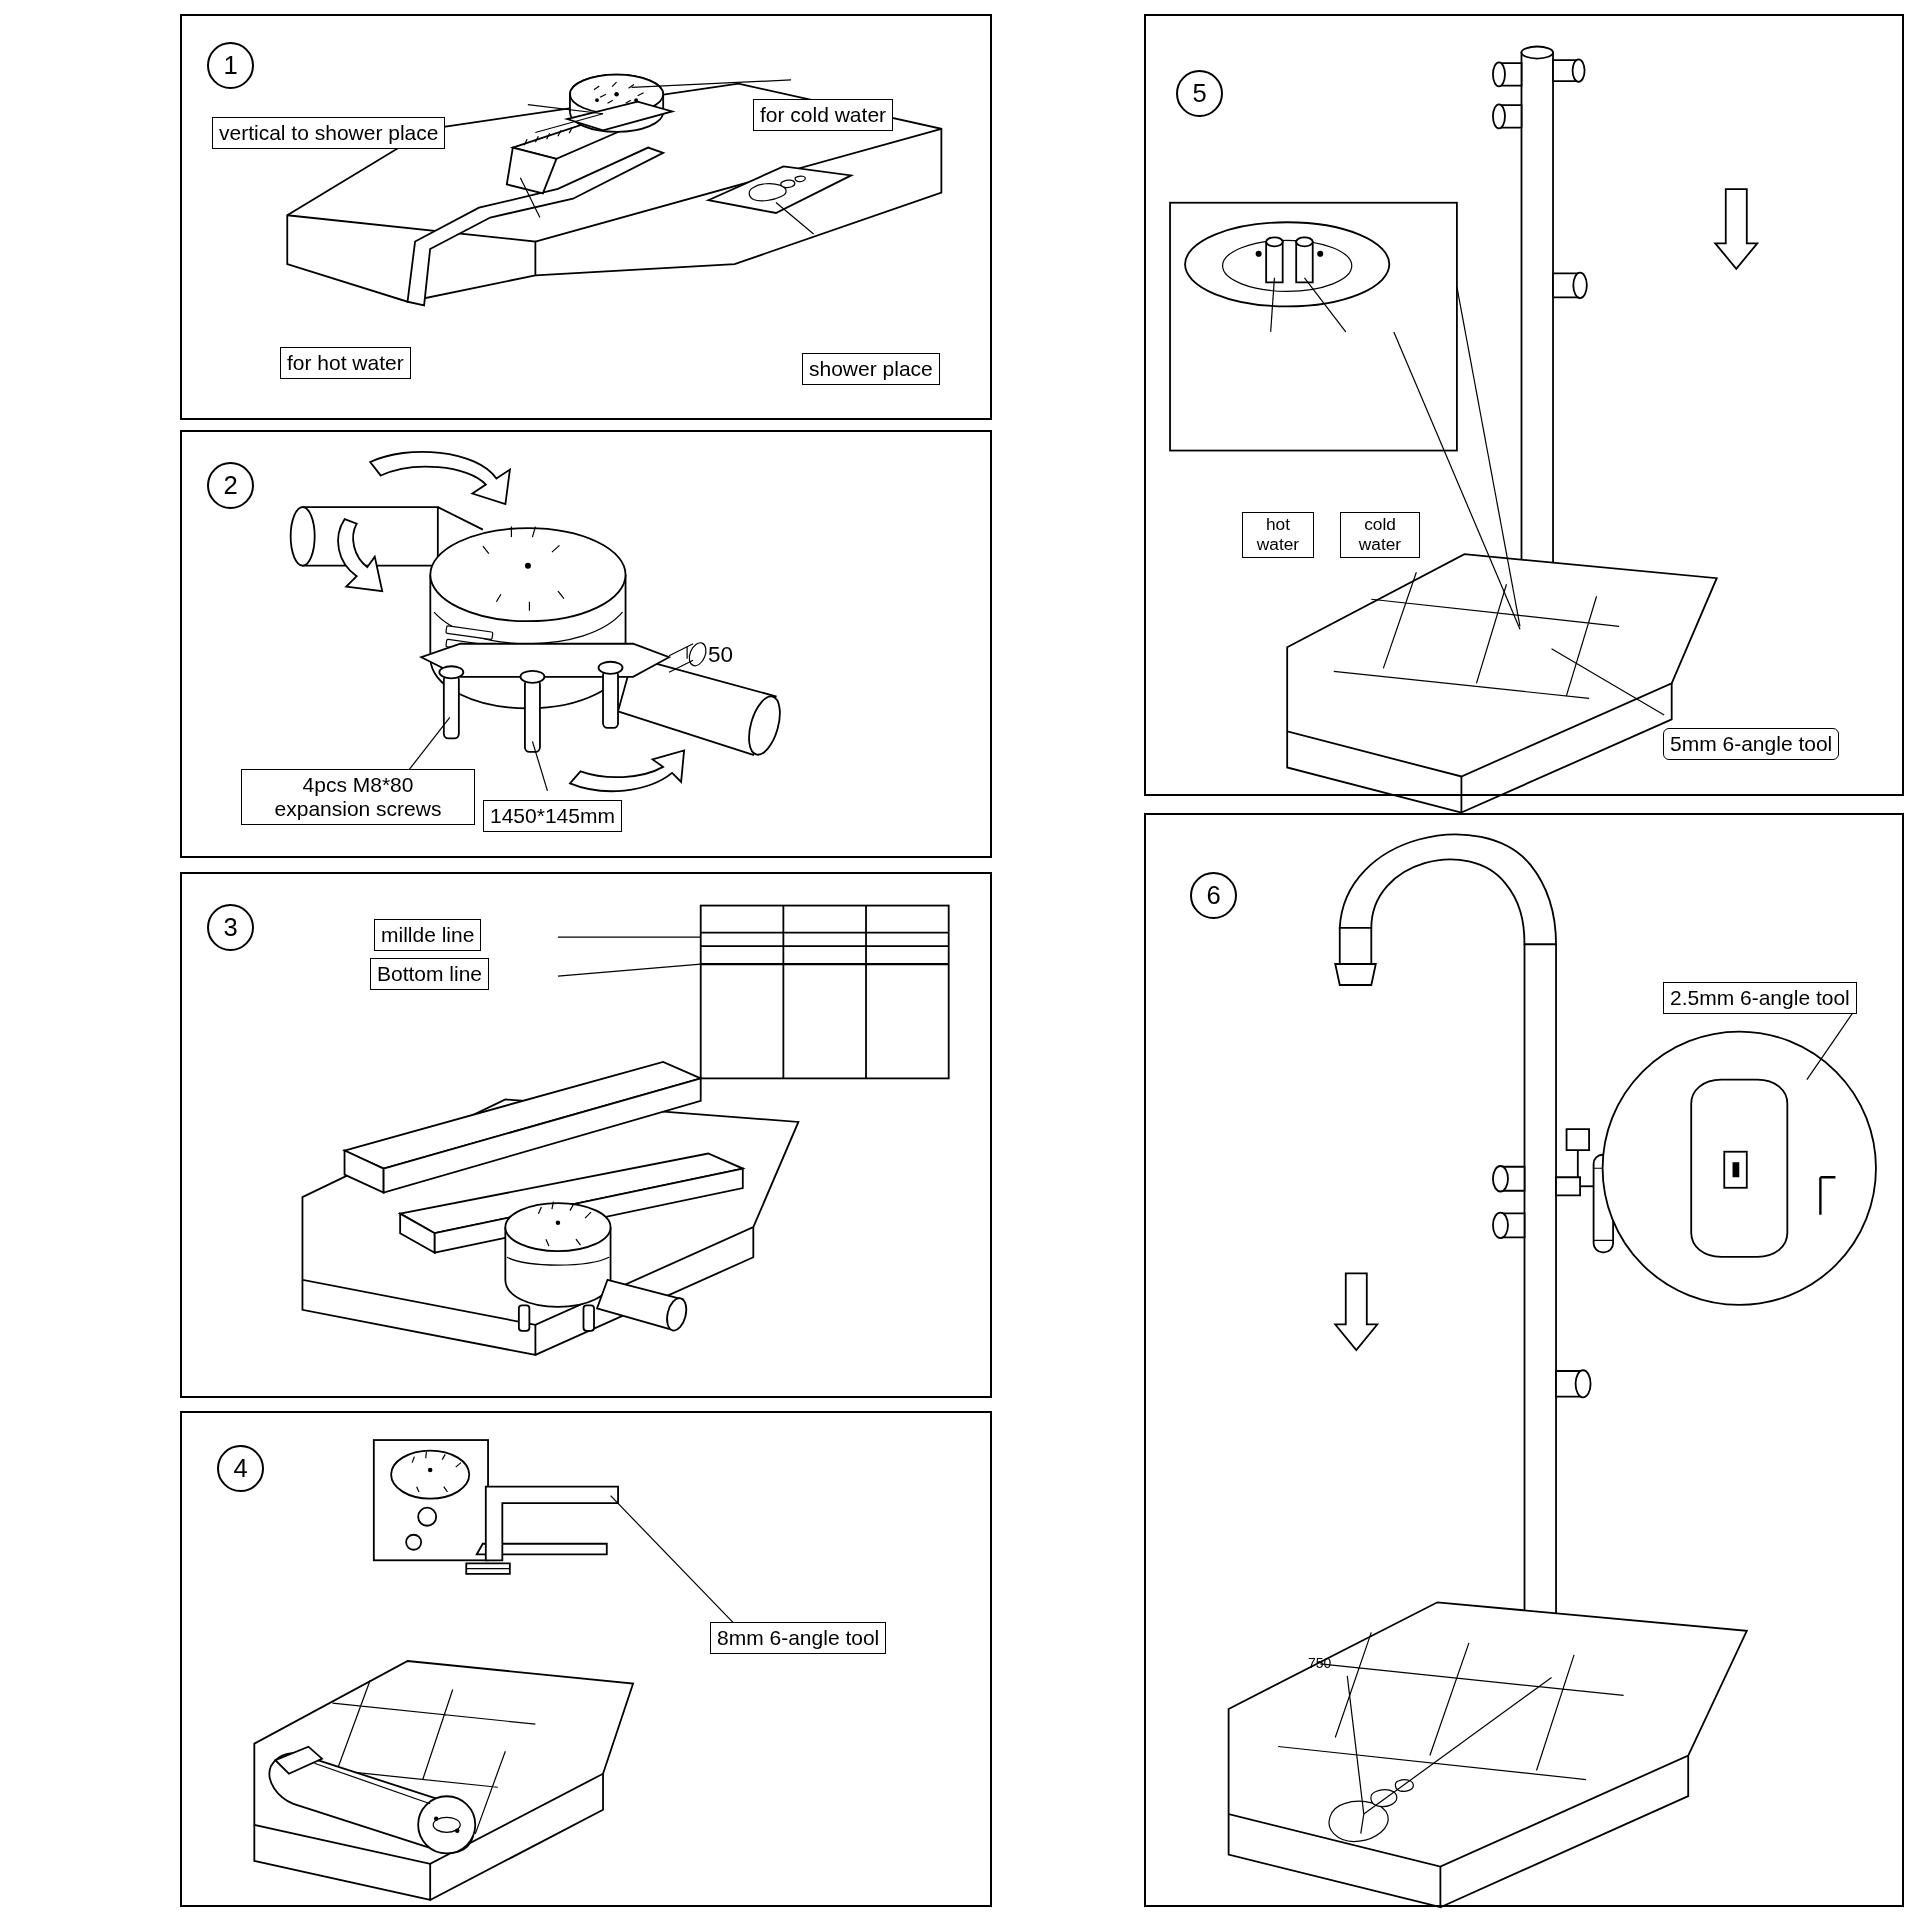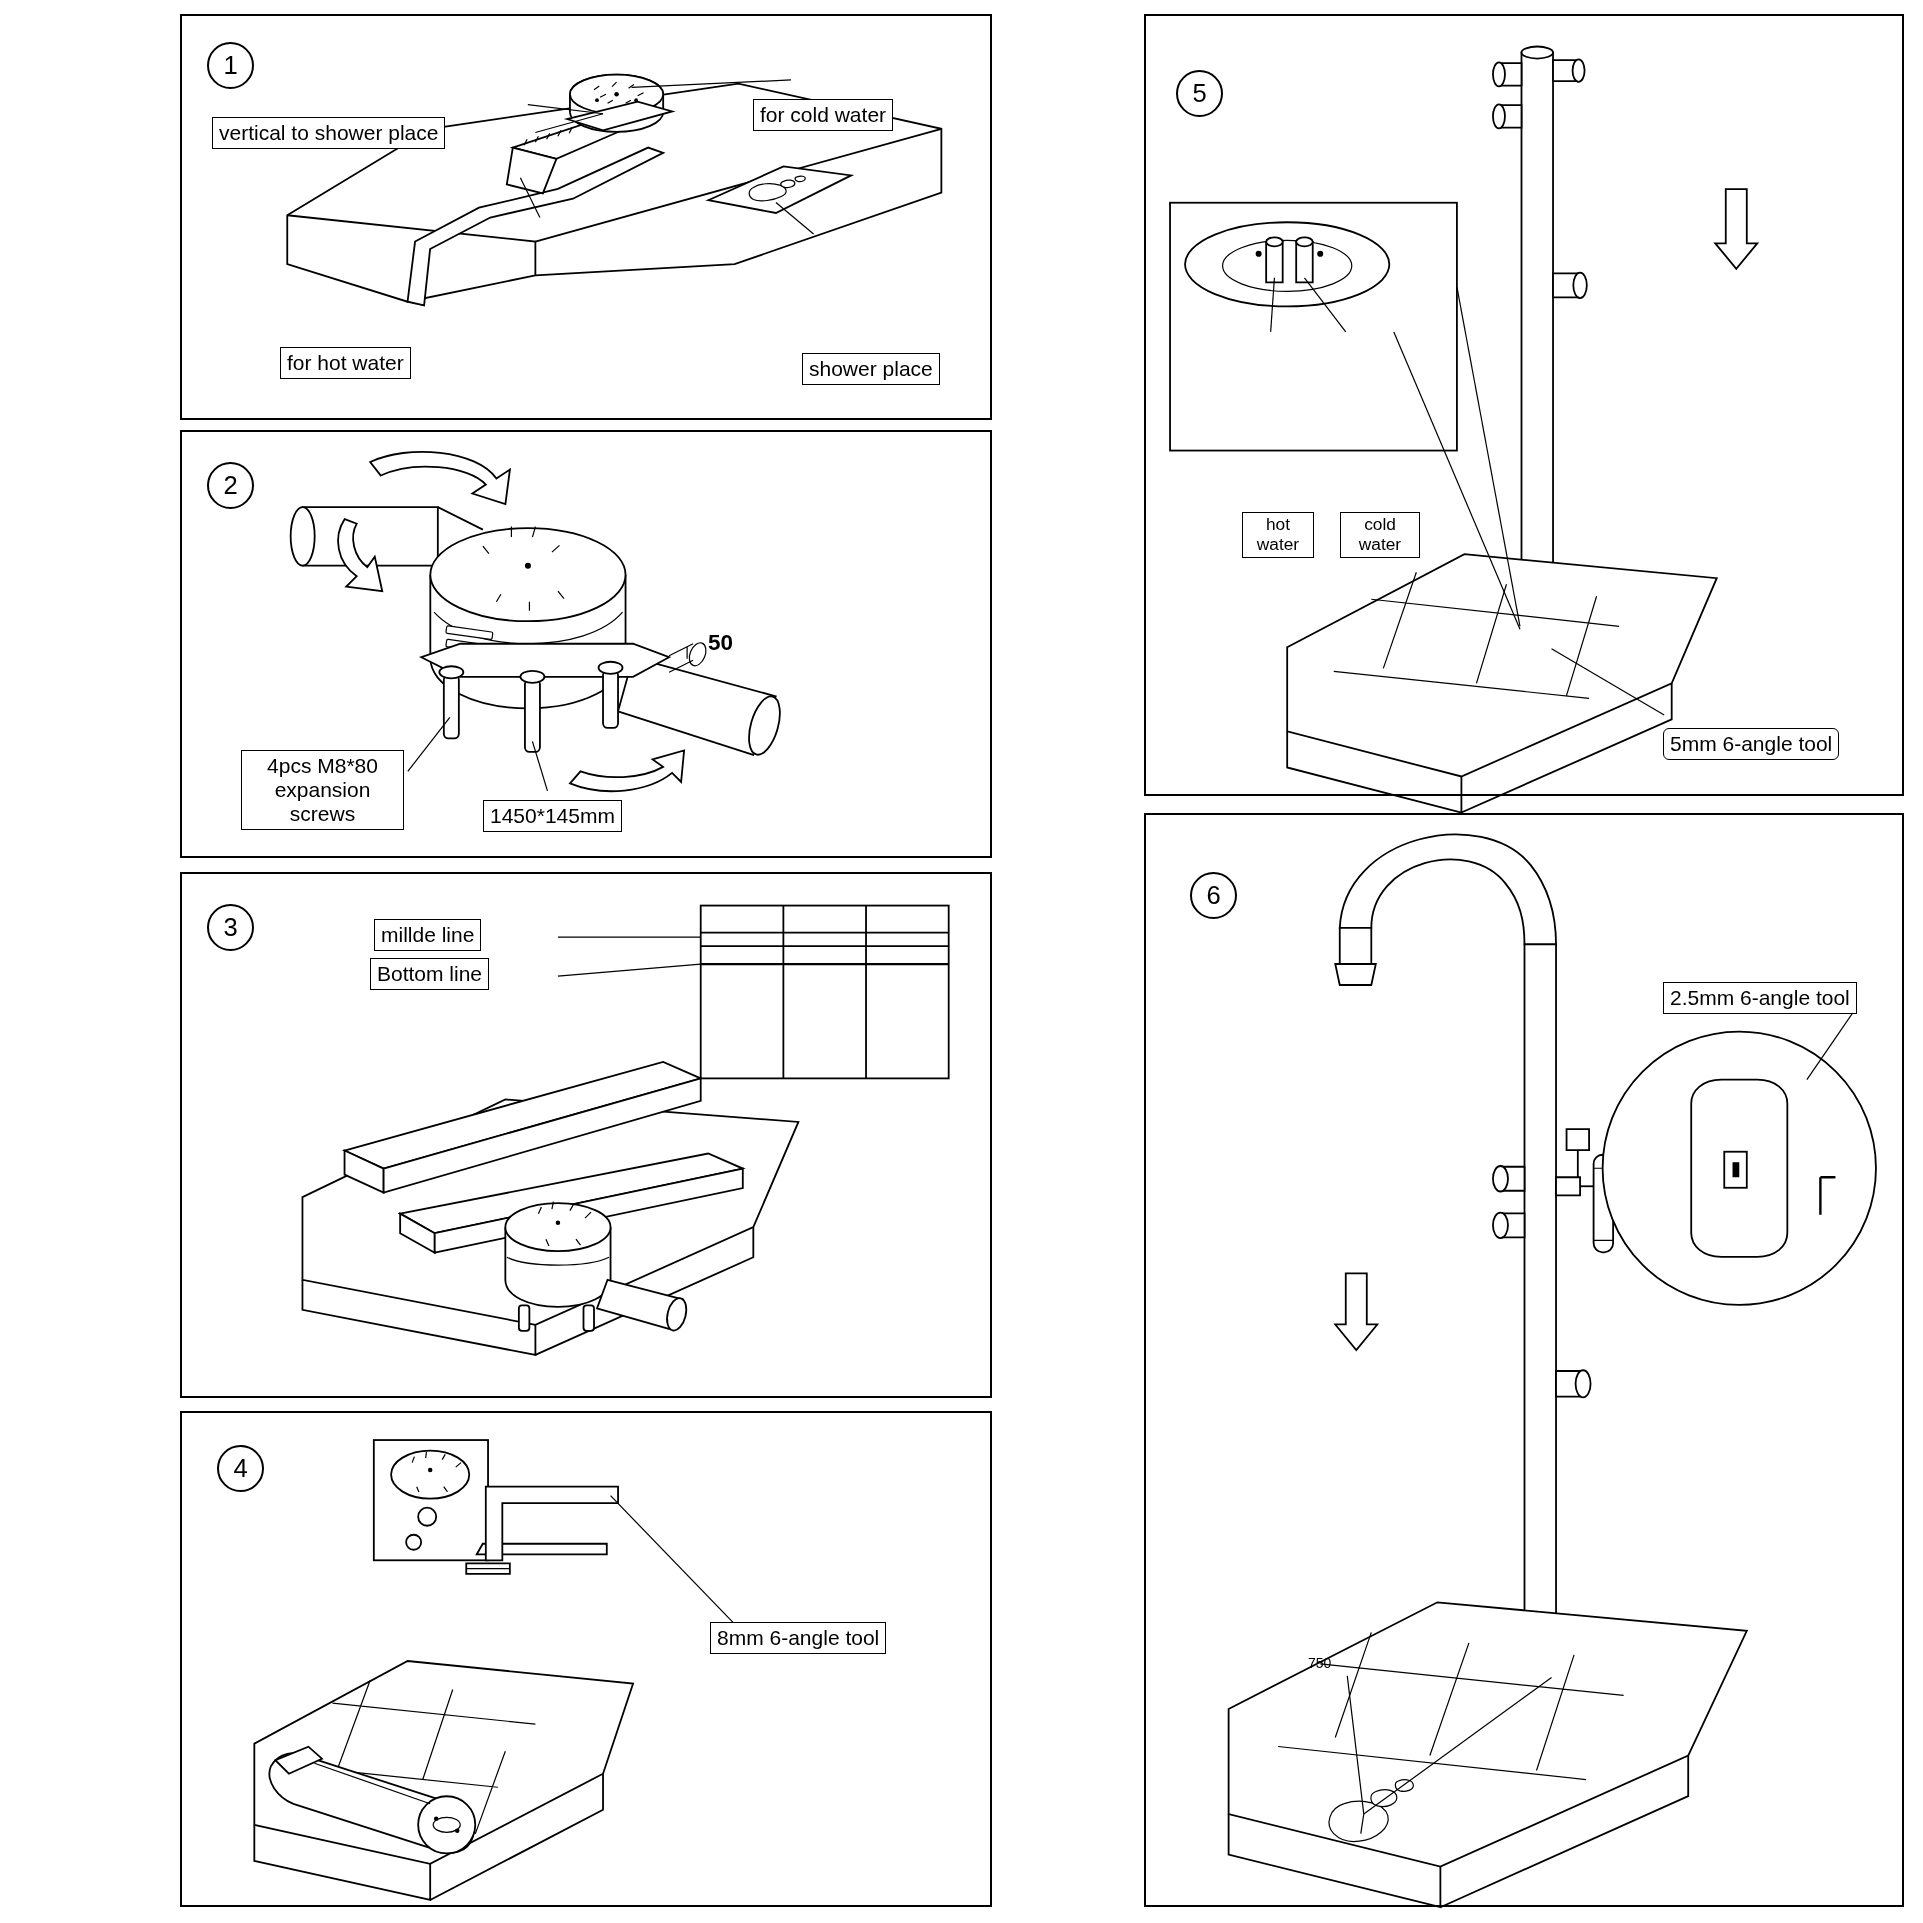--- a/index.html
+++ b/index.html
@@ -166,26 +166,26 @@
       <path class="fillw" d="M516 468 C560 486 620 480 652 454 L664 466 L668 424 L626 436 L640 446 C612 462 564 464 530 452 Z"></path>
 
       <path class="ln-thin" d="M648 298 L680 282 M648 320 L680 304"></path>
       <path class="ln-thin" d="M672 286 L672 302"></path>
       <ellipse class="ln-thin" cx="686" cy="296" rx="10" ry="16" transform="rotate(22 686 296)"></ellipse>
 
       <path class="ln-thin" d="M356 380 L300 452"></path>
       <path class="ln-thin" d="M466 412 L486 478"></path>
     </svg>
 
-    <div class="callout two-line" style="left:59px; top:318px; width:163px;">
+    <div class="callout two-line" style="left:59px; top:337px; width:234px;">
       <div>4pcs  M8*80</div>
       <div>expansion  screws</div>
     </div>
     <div class="callout" style="left:301px; top:368px;">1450*145mm</div>
-    <div class="plain-label" style="left:526px; top:198px; font-size:22.5px; font-weight:bold;">50</div>
+    <div class="plain-label" style="left:526px; top:210px; font-size:22.5px; font-weight:normal;">50</div>
   </div>
 
   <div class="panel" style="left:180px; top:872px; width:812px; height:526px;">
     <div class="step-num" style="left:25px; top:30px;">3</div>
 
     <svg class="art" width="812" height="526" viewBox="0 0 1080 700">
 
       <rect class="fillw" x="690" y="42" width="330" height="230"></rect>
       <path class="ln" d="M800 42 L800 272 M910 42 L910 272"></path>
       <path class="ln-thick" d="M690 120 L1020 120"></path>

